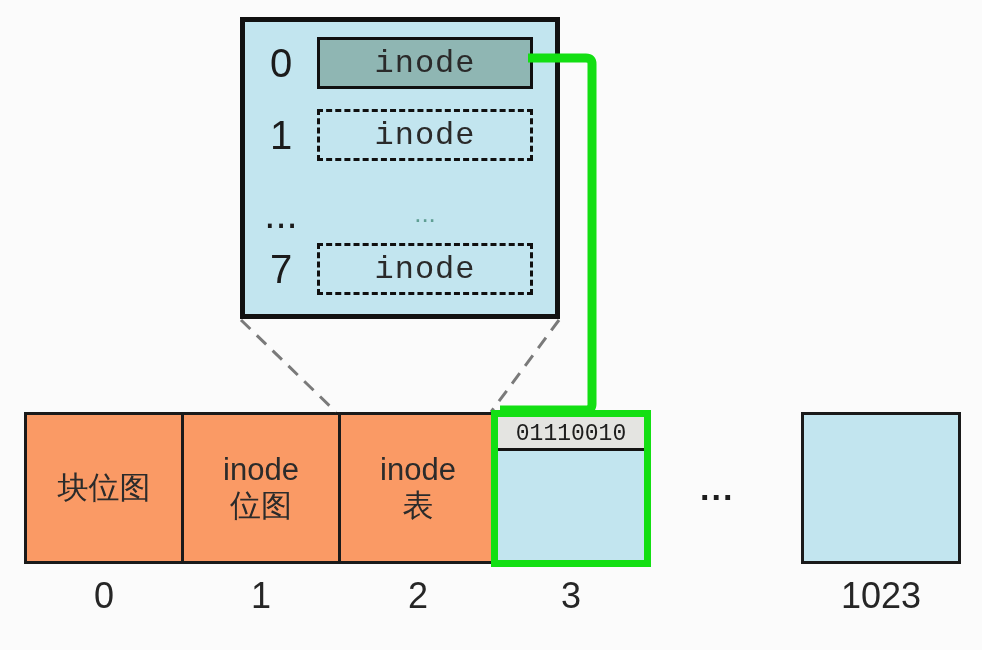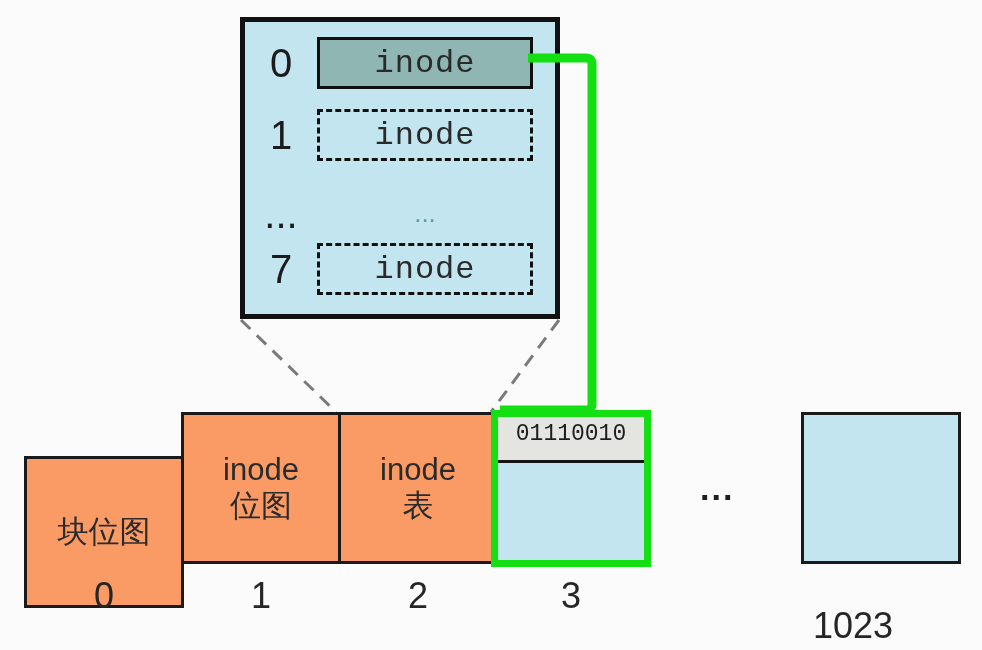--- a/index.html
+++ b/index.html
@@ -141,21 +141,21 @@
     box-sizing: border-box;
     border: 7px solid #13df13;
     background: #c2e5ef;
     display: flex;
     flex-direction: column;
     z-index: 7;
   }
   #block-3-binary {
     background: #e4e4e1;
     border-bottom: 3px solid #141414;
-    padding: 3px 0 12px 0;
+    padding: 3px 0 0 0;
     text-align: center;
     font-family: "Liberation Mono", "DejaVu Sans Mono", monospace;
     font-size: 23px;
     line-height: 1.22;
     color: #1d1d1d;
     letter-spacing: 0px;
   }
   #block-3-body { flex: 1; }
 
   
@@ -224,21 +224,21 @@
       <div class="inode-cell dashed">inode</div>
     </div>
   </div>
 
   <svg id="green-connector" viewBox="0 0 982 650" width="982" height="650">
     <path d="M 528 58 L 586 58 Q 592 58 592 64 L 592 404 Q 592 410 586 410 L 500 410" fill="none" stroke="#13df13" stroke-width="9" stroke-linecap="butt"></path>
   </svg>
 
   <div id="block-row">
 
-    <div class="block orange" style="left:0px; width:160px;margin-top:44px;">
+    <div class="block orange" style="left:0px; width:160px;">
       <span class="line">块位图</span>
     </div>
 
     <div class="block orange" style="left:157px; width:160px;">
       <span class="line">inode</span>
       <span class="line">位图</span>
     </div>
 
     <div class="block orange" style="left:314px; width:160px;">
       <span class="line">inode</span>
@@ -254,15 +254,15 @@
   </div>
 
   <div id="row-ellipsis">...</div>
 
   <div id="block-1023"></div>
 
   <div class="index-label" style="left:24px;  width:160px;">0</div>
   <div class="index-label" style="left:181px; width:160px;">1</div>
   <div class="index-label" style="left:338px; width:160px;">2</div>
   <div class="index-label" style="left:491px; width:160px;">3</div>
-  <div class="index-label" style="left:773px; width:160px;margin-top:30px;">1023</div>
+  <div class="index-label" style="left:801px; width:160px;">1023</div>
 
 </div>
 
 </body></html>

